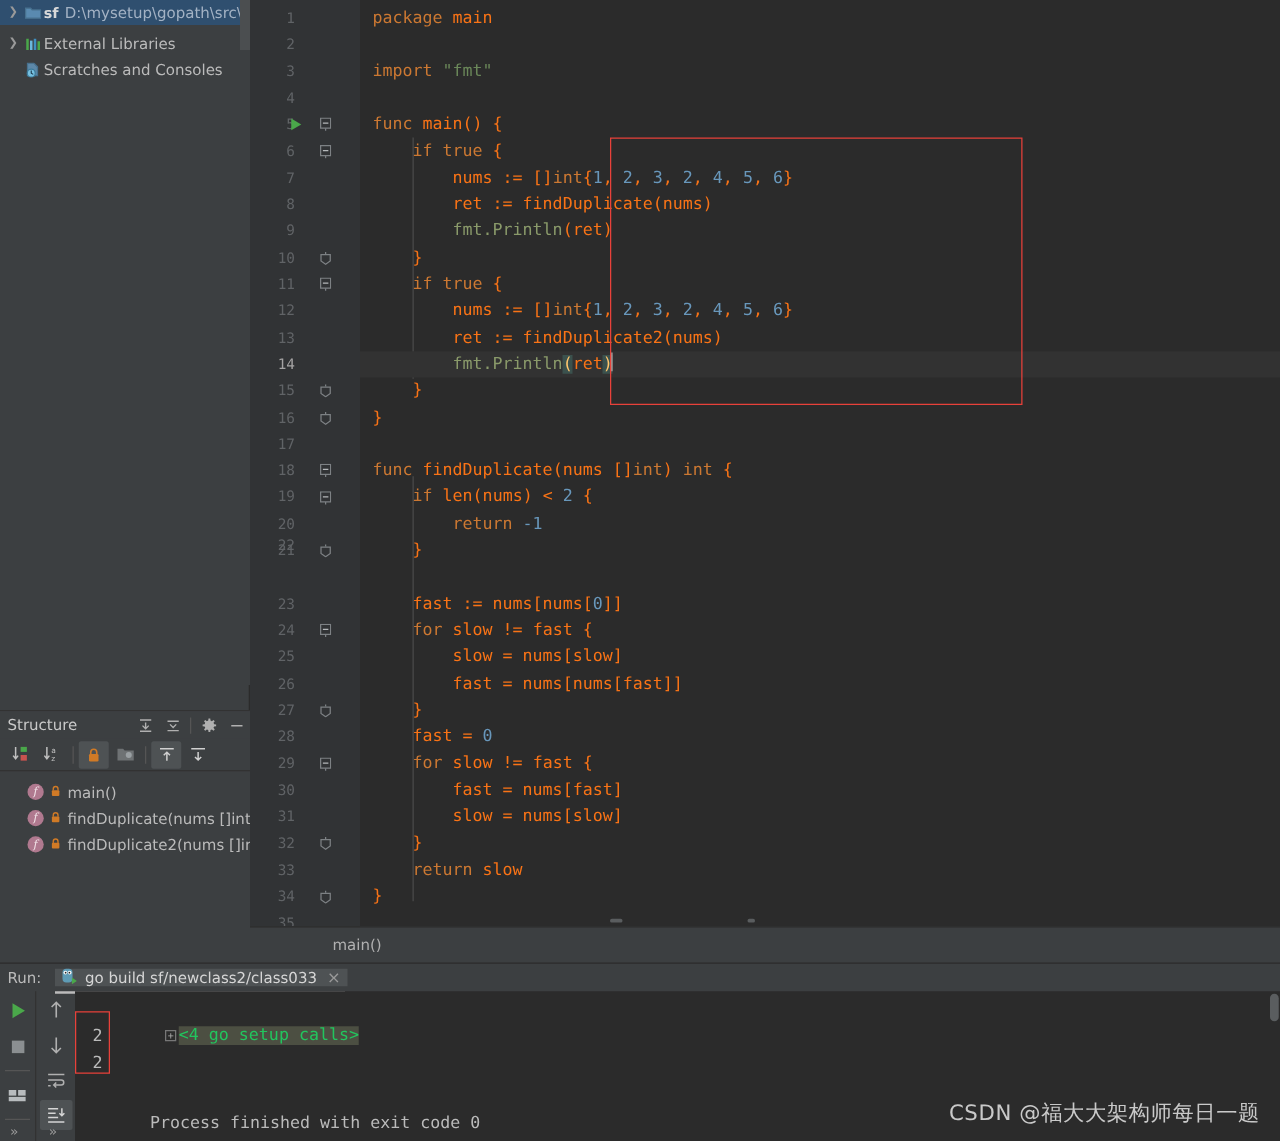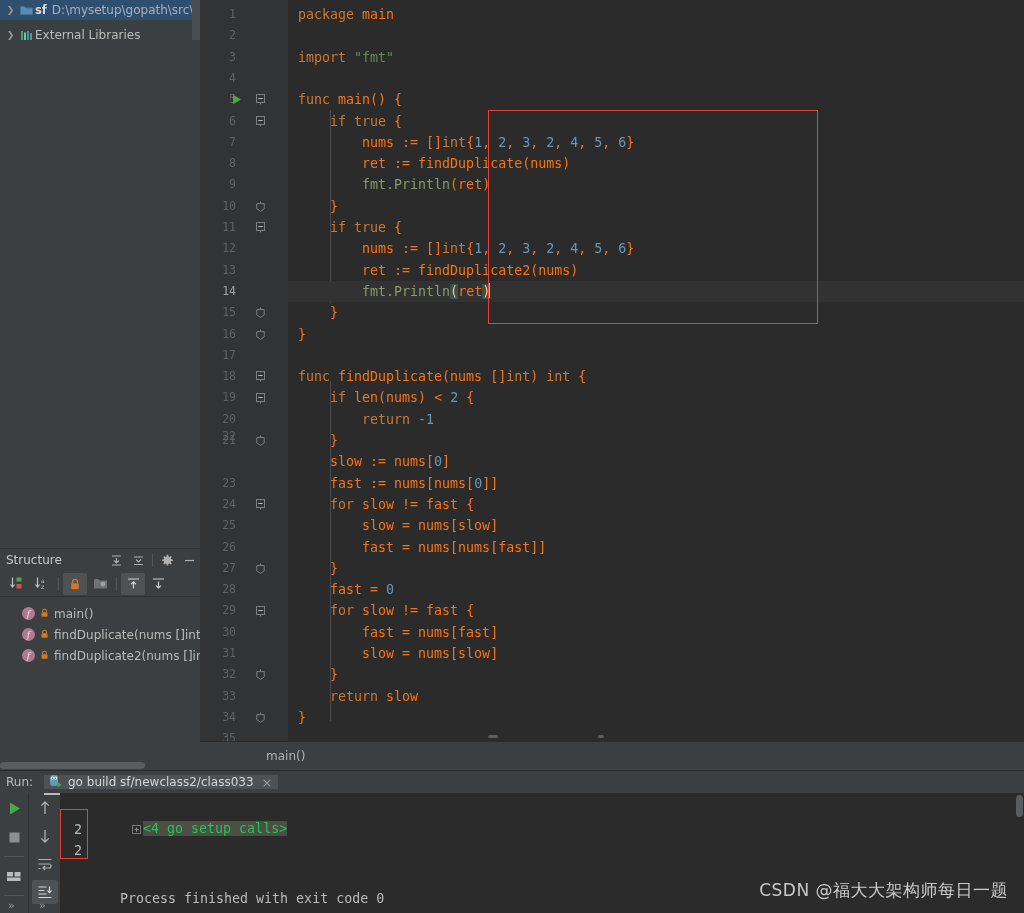--- a/index.html
+++ b/index.html
@@ -27,21 +27,21 @@
     width: 13px; flex: 0 0 13px; text-align: center; color: #9a9a9a; font-size: 9px; line-height: 20px;
   }
   .arrow.empty { color: transparent; }
   .tree-icon { width: 18px; flex:0 0 18px; display:flex; align-items:center; justify-content:center; }
   .tree-label { overflow: hidden; }
   .proj-name { color:#d8d8d8; font-weight: bold; font-size: 11.5px; margin-right: 5px; }
   .proj-path { color:#a3b2c4; font-size: 12px; }
 
   
   #structure-panel {
-    position:absolute; left:0; top:548px; width:200px; height:222px; background:#3c3f41;
+    position:absolute; left:0; top:568px; width:200px; height:222px; background:#3c3f41;
     border-top: 1px solid #323232;
   }
   #structure-header {
     position: relative; height: 22px; display: flex; align-items: center;
     background: #3c3f41; padding-left: 6px;
   }
   #structure-header .title { font-size: 12px; color: #c9c9c9; flex: 1; }
   .hdr-btn { width: 22px; height: 20px; display:flex; align-items:center; justify-content:center; }
   .hdr-sep { width:1px; height:13px; background:#555; margin:0 3px; }
   #structure-toolbar {
@@ -193,20 +193,31 @@
         <span class="arrow">❯</span>
         <span class="tree-icon">
           <svg width="13" height="11" viewBox="0 0 13 11">
             <rect x="1" y="1" width="2" height="9" fill="#4aa84a"></rect>
             <rect x="4" y="2.5" width="2" height="7.5" fill="#6bb8dd"></rect>
             <rect x="7" y="1" width="2" height="9" fill="#3f8fc0"></rect>
             <rect x="10" y="3" width="2" height="7" fill="#4aa84a"></rect>
           </svg>
         </span>
         <span class="tree-label">External Libraries</span>
+      </div>
+      <div class="tree-row" style="position:absolute;top:46px;width:200px">
+        <span class="arrow empty">❯</span>
+        <span class="tree-icon">
+          <svg width="13" height="12" viewBox="0 0 13 12">
+            <path d="M2 0.5h5l3 3v7H2z" fill="#5d88a8" stroke="#47708d"></path>
+            <circle cx="5" cy="8.5" r="3.2" fill="#76c0e0" stroke="#3d7a99"></circle>
+            <path d="M5 6.4v2.2l1.6 0.9" stroke="#1d3b4d" fill="none" stroke-width="0.9"></path>
+          </svg>
+        </span>
+        <span class="tree-label">Scratches and Consoles</span>
       </div>
       <div id="top-right-scroll"></div>
     </div>
 
     <div id="structure-panel">
       <div id="structure-header">
         <span class="title">Structure</span>
         <span class="hdr-btn">
           <svg width="13" height="13" viewBox="0 0 13 13" stroke="#b0b0b0" fill="none" stroke-width="1.1">
             <path d="M2 2h9M6.5 4v5M4 6.5l2.5 2.5L9 6.5M2 11h9"></path>
@@ -462,21 +473,20 @@
         <div class="code-line" style="top: 238.3px;"><span class="plain">        nums := []</span><span class="typ">int</span><span class="plain">{</span><span class="num">1</span><span class="plain">, </span><span class="num">2</span><span class="plain">, </span><span class="num">3</span><span class="plain">, </span><span class="num">2</span><span class="plain">, </span><span class="num">4</span><span class="plain">, </span><span class="num">5</span><span class="plain">, </span><span class="num">6</span><span class="plain">}</span></div>
         <div class="code-line" style="top: 259.6px;"><span class="plain">        ret := findDuplicate2(nums)</span></div>
         <div class="code-line highlight" style="top: 280.9px;"><span class="pkgfn">        fmt.Println</span><span class="brace-hl">(</span><span class="plain">ret</span><span class="brace-hl">)</span><span class="caret"></span></div>
         <div class="code-line" style="top: 302.2px;"><span class="plain">    }</span></div>
         <div class="code-line" style="top: 323.5px;"><span class="plain">}</span></div>
         <div class="code-line" style="top: 344.8px;"></div>
         <div class="code-line" style="top: 366.1px;"><span class="kw">func </span><span class="plain">findDuplicate(nums []</span><span class="typ">int</span><span class="plain">) </span><span class="typ">int</span><span class="plain"> {</span></div>
         <div class="code-line" style="top: 387.4px;"><span class="plain">    </span><span class="kw">if </span><span class="plain">len</span><span class="plain">(nums) &lt; </span><span class="num">2</span><span class="plain"> {</span></div>
         <div class="code-line" style="top: 408.7px;"><span class="plain">        </span><span class="kw">return </span><span class="num">-1</span></div>
         <div class="code-line" style="top: 430px;"><span class="plain">    }</span></div>
-        <div class="code-line" style="top: 451.3px;"><span class="plain">    slow := nums[</span><span class="num">0</span><span class="plain">]</span></div>
         <div class="code-line" style="top: 472.6px;"><span class="plain">    fast := nums[nums[</span><span class="num">0</span><span class="plain">]]</span></div>
         <div class="code-line" style="top: 493.9px;"><span class="plain">    </span><span class="kw">for </span><span class="plain">slow != fast {</span></div>
         <div class="code-line" style="top: 515.2px;"><span class="plain">        slow = nums[slow]</span></div>
         <div class="code-line" style="top: 536.5px;"><span class="plain">        fast = nums[nums[fast]]</span></div>
         <div class="code-line" style="top: 557.8px;"><span class="plain">    }</span></div>
         <div class="code-line" style="top: 579.1px;"><span class="plain">    fast = </span><span class="num">0</span></div>
         <div class="code-line" style="top: 600.4px;"><span class="plain">    </span><span class="kw">for </span><span class="plain">slow != fast {</span></div>
         <div class="code-line" style="top: 621.7px;"><span class="plain">        fast = nums[fast]</span></div>
         <div class="code-line" style="top: 643px;"><span class="plain">        slow = nums[slow]</span></div>
         <div class="code-line" style="top: 664.3px;"><span class="plain">    }</span></div>

